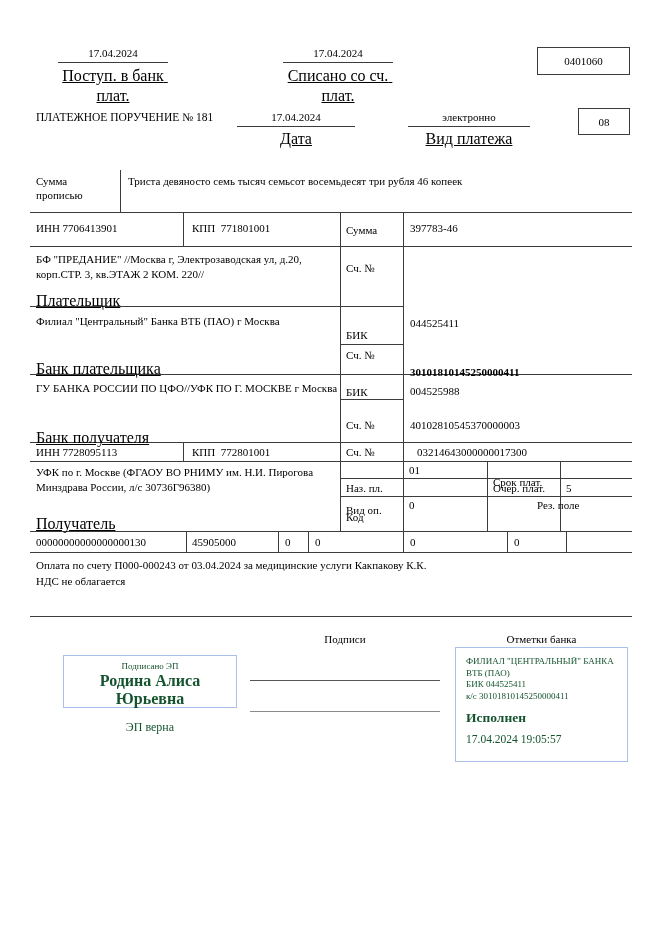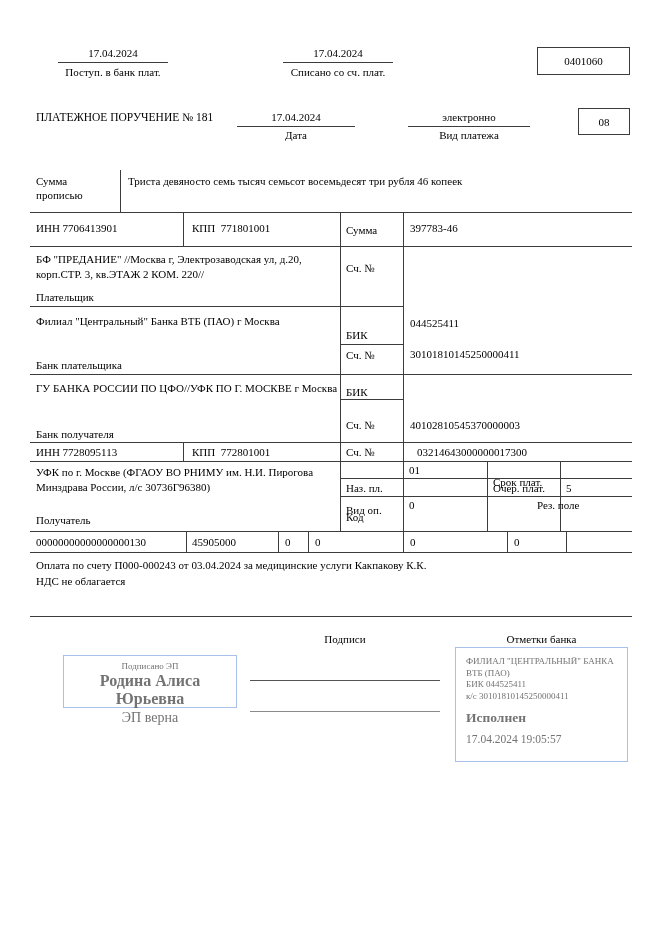--- a/index.html
+++ b/index.html
@@ -1,28 +1,28 @@
 <!DOCTYPE html>
 <html><head>
 <meta charset="utf-8">
 <style>
   html,body{margin:0;padding:0;background:#ffffff;}
   #page{position:relative;width:660px;height:933px;background:#ffffff;
         font-family:"Liberation Serif","DejaVu Serif",serif;color:#000;overflow:hidden;}
   .t{position:absolute;font-size:11px;line-height:1.25;white-space:pre-wrap;}
-  .sm{font-size:11px;}
+  .sm{font-size:16px;text-decoration:underline;}
   .hl{position:absolute;border-top:1px solid #3c3c3c;height:0;}
   .vl{position:absolute;border-left:1px solid #3c3c3c;width:0;}
   .bx{position:absolute;border:1px solid #3c3c3c;display:flex;align-items:center;justify-content:center;font-size:11px;}
   .ctr{text-align:center;}
-  .stamp{position:absolute;border:1px solid #a9c0ea;color:#737373;box-sizing:border-box;}
+  .stamp{position:absolute;border:1px solid #a9c0ea;color:#14532d;box-sizing:border-box;}
   .ep{left:63px;top:655px;width:174px;height:53px;text-align:center;padding-top:5px;}
   .ep .l1{font-size:9px;}
   .ep .l2{font-size:16px;font-weight:bold;margin-top:1px;}
-  .ep .l3{font-size:14px;margin-top:2px;}
+  .ep .l3{font-size:12px;margin-top:12px;}
   .bank{left:455px;top:647px;width:173px;height:115px;padding:8px 10px;text-align:left;}
   .bank .s{font-size:9px;line-height:1.3;}
   .bank .big{font-size:13.5px;font-weight:bold;margin-top:7px;}
   .bank .dt{font-size:11.5px;margin-top:7px;}
   .sig1{position:absolute;left:250px;top:680px;width:190px;border-top:1px solid #555;height:0;}
   .sig2{position:absolute;left:250px;top:711px;width:190px;border-top:1px solid #8a8a8a;height:0;}
 </style>
 </head>
 <body>
 
@@ -89,25 +89,26 @@
   <div class="t" style="left:36px;top:253px;width:300px;">БФ "ПРЕДАНИЕ" //Москва г, Электрозаводская ул, д.20,</div>
   <div class="t" style="left:36px;top:268px;width:300px;">корп.СТР. 3, кв.ЭТАЖ 2 КОМ. 220//</div>
   <div class="t sm" style="left:36px;top:291px;width:150px;">Плательщик</div>
   <div class="t" style="left:346px;top:262px;width:55px;">Сч. №</div>
 
   <div class="t" style="left:36px;top:315px;width:300px;">Филиал "Центральный" Банка ВТБ (ПАО) г Москва</div>
   <div class="t sm" style="left:36px;top:359px;width:180px;">Банк плательщика</div>
   <div class="t" style="left:410px;top:317px;width:215px;">044525411</div>
   <div class="t" style="left:346px;top:329px;width:55px;">БИК</div>
   <div class="t" style="left:346px;top:349px;width:55px;">Сч. №</div>
-  <div class="t" style="left:410px;top:348px;width:215px;">30101810145250000411</div>
+  <div class="t" style="left:410px;top:366px;width:215px;font-weight:bold;">30101810145250000411</div>
 
   <div class="t" style="left:36px;top:382px;width:305px;">ГУ БАНКА РОССИИ ПО ЦФО//УФК ПО Г. МОСКВЕ г Москва</div>
   <div class="t sm" style="left:36px;top:428px;width:180px;">Банк получателя</div>
   <div class="t" style="left:346px;top:386px;width:55px;">БИК</div>
+  <div class="t" style="left:410px;top:385px;width:215px;">004525988</div>
   <div class="t" style="left:346px;top:419px;width:55px;">Сч. №</div>
   <div class="t" style="left:410px;top:419px;width:215px;">40102810545370000003</div>
 
   <div class="t" style="left:36px;top:446px;width:140px;">ИНН 7728095113</div>
   <div class="t" style="left:192px;top:446px;width:140px;">КПП  772801001</div>
   <div class="t" style="left:346px;top:446px;width:55px;">Сч. №</div>
   <div class="t" style="left:410px;top:446px;width:215px;margin-left:7px;">03214643000000017300</div>
 
   <div class="t" style="left:36px;top:466px;width:300px;">УФК по г. Москве (ФГАОУ ВО РНИМУ им. Н.И. Пирогова</div>
   <div class="t" style="left:36px;top:481px;width:300px;">Минздрава России, л/с 30736Г96380)</div>

